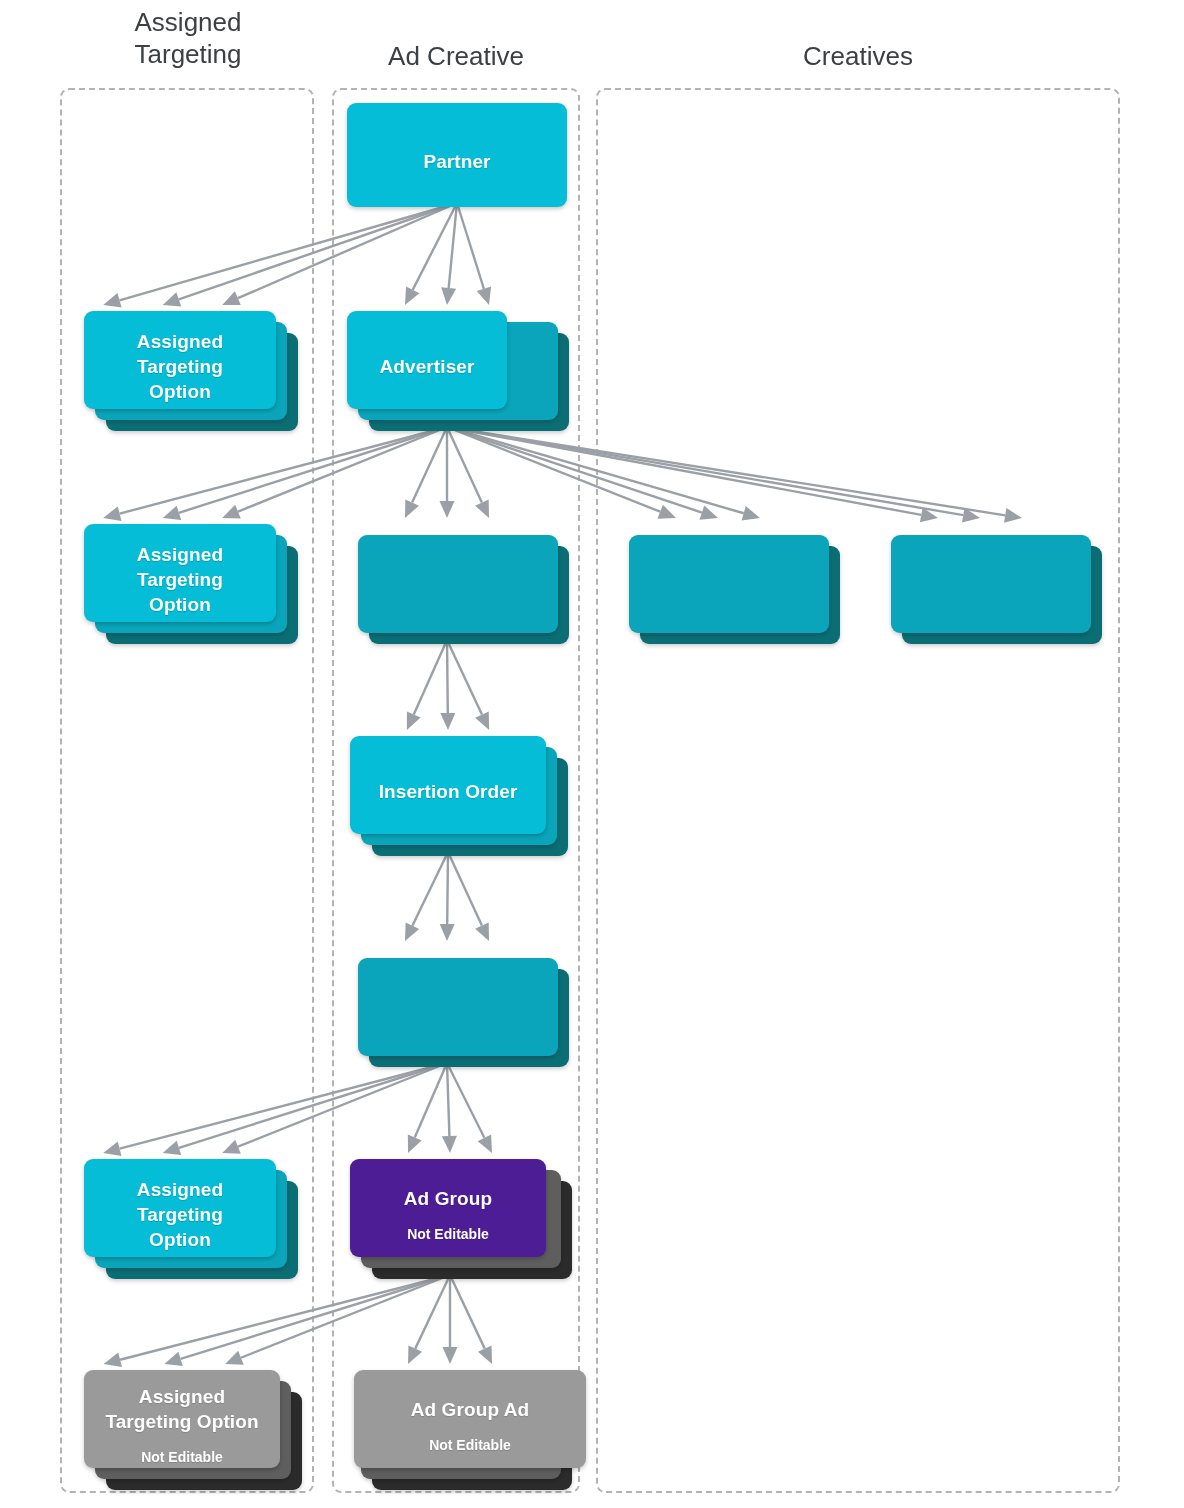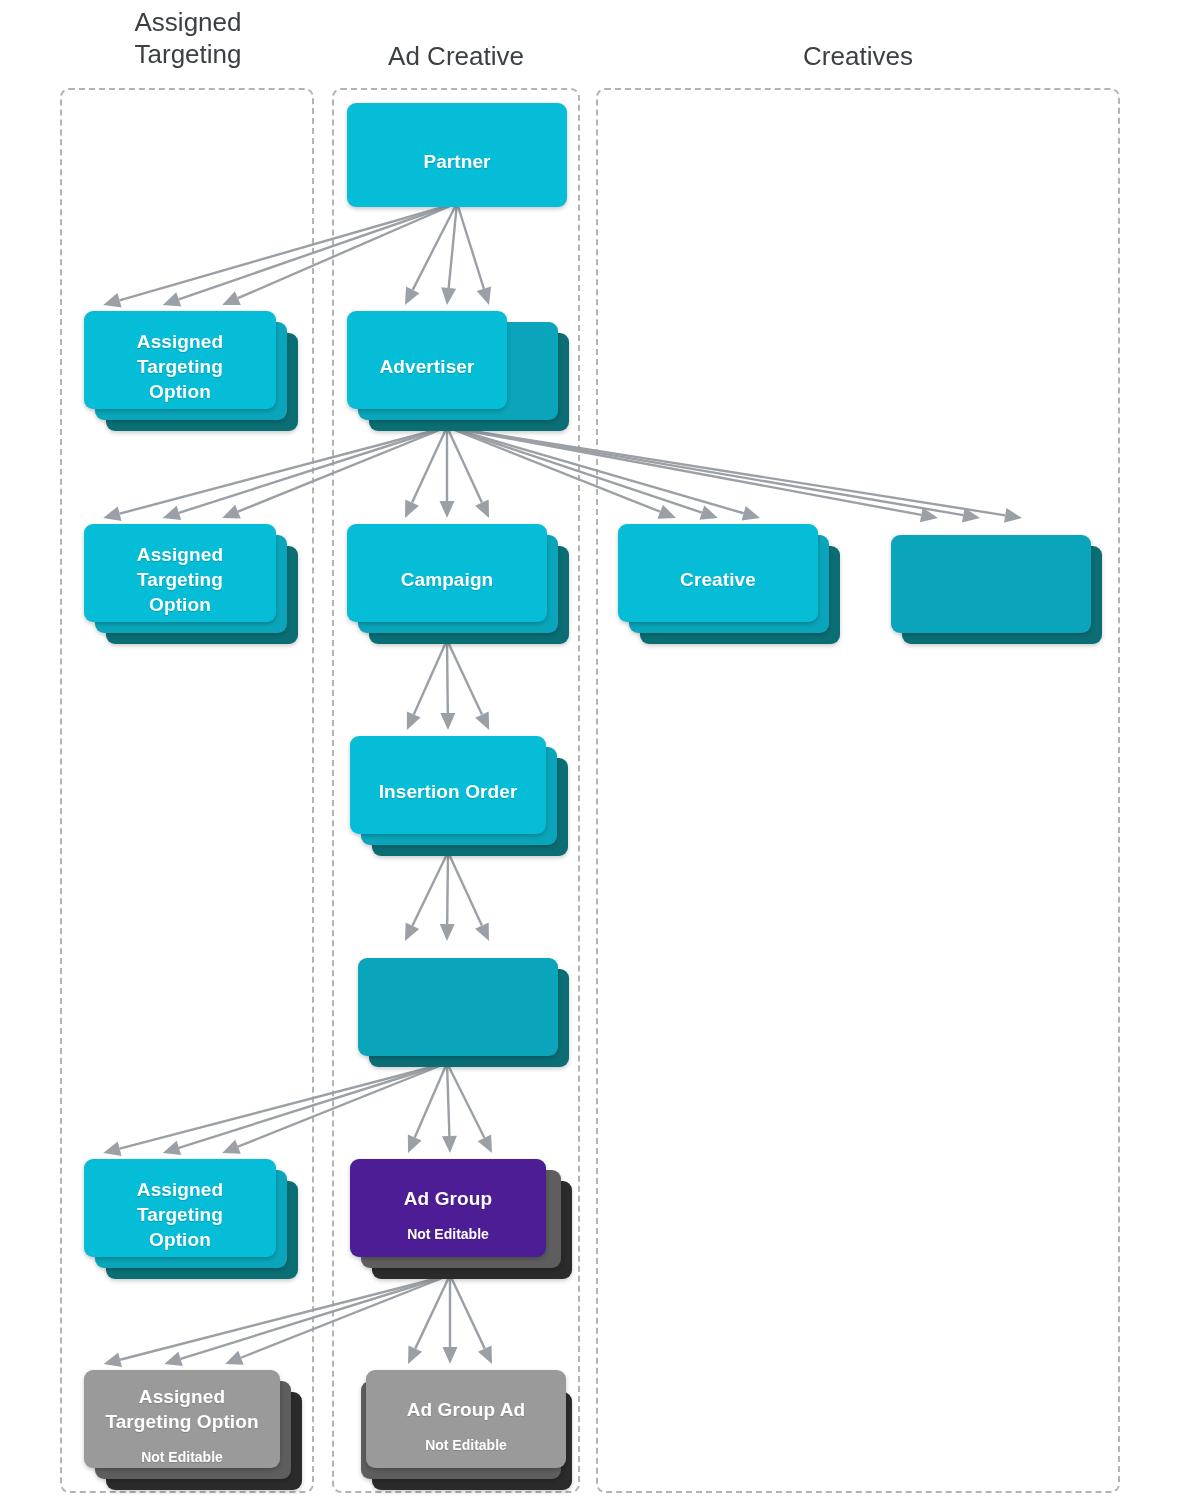--- a/index.html
+++ b/index.html
@@ -197,30 +197,24 @@
         <div class="card back1" style="left: 11px; top: 11px; width: 192px; height: 98px; background: rgb(10, 165, 186); box-shadow: rgba(0, 0, 0, 0.2) 0px 2px 4px;"></div>
         <div class="card front" style="left: 0px; top: 0px; width: 192px; height: 98px; background: rgb(5, 189, 214);">
           <div class="card-title">Assigned
 Targeting
 Option</div>
         </div>
       </div>
       <div class="node" style="left: 347px; top: 524px; width: 222px; height: 120px;">
         <div class="card back2" style="left: 22px; top: 22px; width: 200px; height: 98px; background: rgb(11, 110, 117); box-shadow: rgba(0, 0, 0, 0.2) 0px 2px 4px;"></div>
         <div class="card back1" style="left: 11px; top: 11px; width: 200px; height: 98px; background: rgb(10, 165, 186); box-shadow: rgba(0, 0, 0, 0.2) 0px 2px 4px;"></div>
-        <div class="card front" style="left: 0px; top: 0px; width: 200px; height: 98px; background: rgb(5, 189, 214);">
-          <div class="card-title">Campaign</div>
-        </div>
       </div>
       <div class="node" style="left: 618px; top: 524px; width: 222px; height: 120px;">
         <div class="card back2" style="left: 22px; top: 22px; width: 200px; height: 98px; background: rgb(11, 110, 117); box-shadow: rgba(0, 0, 0, 0.2) 0px 2px 4px;"></div>
         <div class="card back1" style="left: 11px; top: 11px; width: 200px; height: 98px; background: rgb(10, 165, 186); box-shadow: rgba(0, 0, 0, 0.2) 0px 2px 4px;"></div>
-        <div class="card front" style="left: 0px; top: 0px; width: 200px; height: 98px; background: rgb(5, 189, 214);">
-          <div class="card-title">Creative</div>
-        </div>
       </div>
       <div class="node" style="left: 880px; top: 524px; width: 222px; height: 120px;">
         <div class="card back2" style="left: 22px; top: 22px; width: 200px; height: 98px; background: rgb(11, 110, 117); box-shadow: rgba(0, 0, 0, 0.2) 0px 2px 4px;"></div>
         <div class="card back1" style="left: 11px; top: 11px; width: 200px; height: 98px; background: rgb(10, 165, 186); box-shadow: rgba(0, 0, 0, 0.2) 0px 2px 4px;"></div>
       </div>
       <div class="node" style="left: 350px; top: 736px; width: 218px; height: 120px;">
         <div class="card back2" style="left: 22px; top: 22px; width: 196px; height: 98px; background: rgb(11, 110, 117); box-shadow: rgba(0, 0, 0, 0.2) 0px 2px 4px;"></div>
         <div class="card back1" style="left: 11px; top: 11px; width: 196px; height: 98px; background: rgb(10, 165, 186); box-shadow: rgba(0, 0, 0, 0.2) 0px 2px 4px;"></div>
         <div class="card front" style="left: 0px; top: 0px; width: 196px; height: 98px; background: rgb(5, 189, 214);">
           <div class="card-title">Insertion Order</div>
@@ -252,19 +246,19 @@
         <div class="card back1" style="left: 11px; top: 11px; width: 196px; height: 98px; background: rgb(94, 94, 94); box-shadow: rgba(0, 0, 0, 0.2) 0px 2px 4px;"></div>
         <div class="card front" style="left: 0px; top: 0px; width: 196px; height: 98px; background: rgb(154, 154, 154);">
           <div class="card-title">Assigned
 Targeting Option</div>
           <div class="card-sub">Not Editable</div>
         </div>
       </div>
       <div class="node" style="left: 350px; top: 1370px; width: 222px; height: 120px;">
         <div class="card back2" style="left: 22px; top: 22px; width: 200px; height: 98px; background: rgb(43, 43, 43); box-shadow: rgba(0, 0, 0, 0.2) 0px 2px 4px;"></div>
         <div class="card back1" style="left: 11px; top: 11px; width: 200px; height: 98px; background: rgb(94, 94, 94); box-shadow: rgba(0, 0, 0, 0.2) 0px 2px 4px;"></div>
-        <div class="card front" style="left: 16px; top: 0px; width: 200px; height: 98px; background: rgb(154, 154, 154);">
+        <div class="card front" style="left: 4px; top: 0px; width: 232px; height: 98px; background: rgb(154, 154, 154);">
           <div class="card-title">Ad Group Ad</div>
           <div class="card-sub">Not Editable</div>
         </div>
       </div>
     </div>
 </div>
 
 </body></html>

